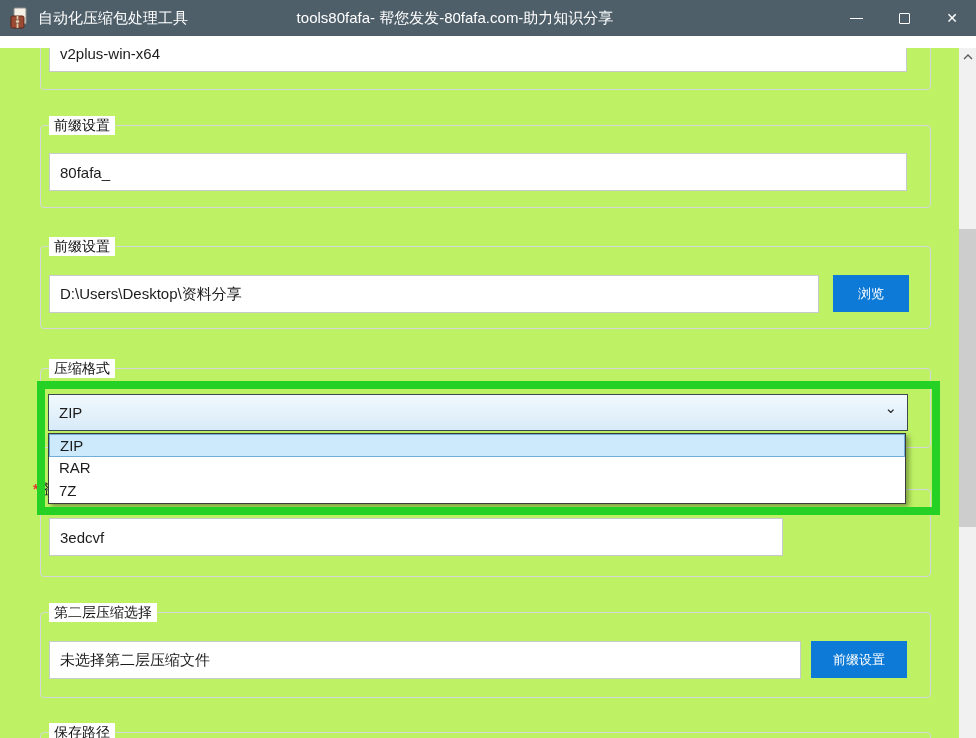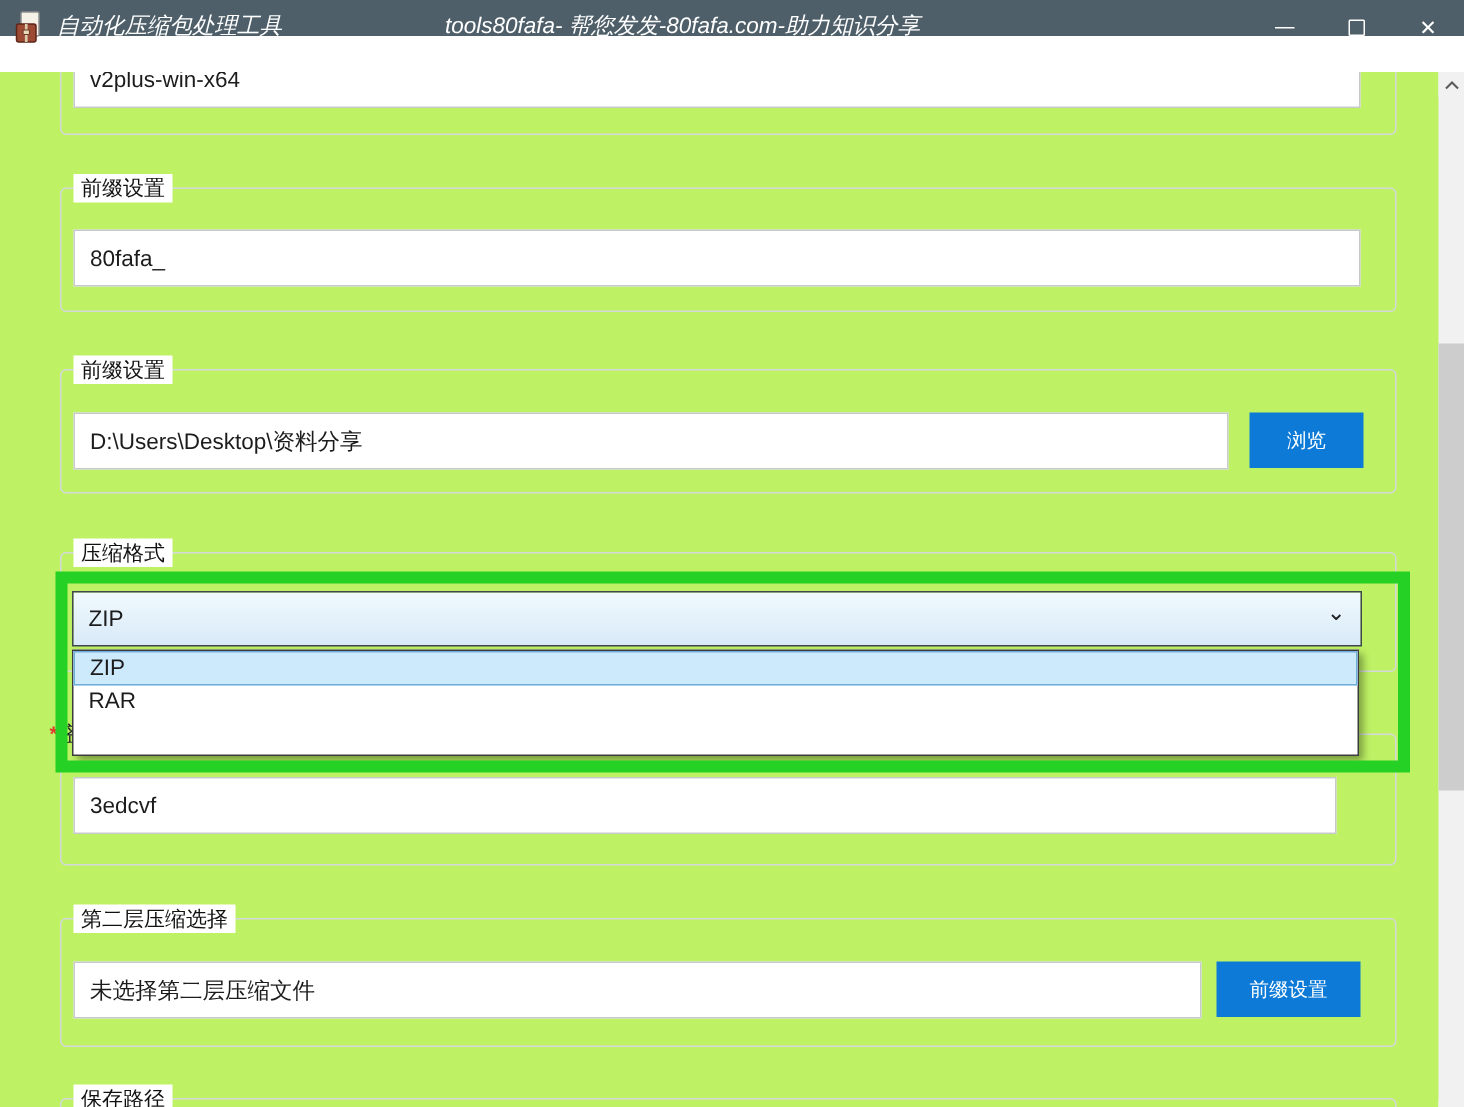--- a/index.html
+++ b/index.html
@@ -6,22 +6,22 @@
   html,body { width:976px; height:738px; }
   body {
     font-family:"Liberation Sans","DejaVu Sans",sans-serif;
     background:#ffffff; overflow:hidden; position:relative;
     -webkit-font-smoothing:antialiased;
   }
   .window { position:absolute; inset:0; background:#fff; }
 
   
   .titlebar {
-    position:absolute; left:0; top:0; width:976px; height:24px;
-    background:#4e5f6a; color:#fff; z-index:100;font-style:italic;
+    position:absolute; left:0; top:0; width:976px; height:36px;
+    background:#4e5f6a; color:#fff; z-index:100;
   }
   .app-icon { position:absolute; left:8px; top:7px; width:22px; height:22px; }
   .app-title {
     position:absolute; left:38px; top:0; height:36px; line-height:36px;
     font-size:15px; color:#fff; white-space:nowrap;
   }
   .center-title {
     position:absolute; left:455px; top:0; height:36px; line-height:36px;
     transform:translateX(-50%); font-size:15px; color:#fff; white-space:nowrap;
   }
@@ -65,21 +65,21 @@
   #grp-prefix .tinput { left:8px; top:27px; width:858px; height:38px; }
 
   #grp-path { left:40px; top:198px; width:891px; height:83px; }
   #grp-path .tinput { left:8px; top:28px; width:770px; height:38px; }
   #grp-path .blue-btn { left:792px; top:28px; width:76px; height:37px; }
 
   #grp-format { left:40px; top:320px; width:891px; height:80px; }
 
   #grp-password { left:40px; top:441px; width:891px; height:88px; z-index:1; }
   #grp-password .legend { left:-10px; padding:0 2px; background:transparent; }
-  #grp-password .tinput { left:8px; top:28px; width:842px; height:38px; }
+  #grp-password .tinput { left:8px; top:28px; width:734px; height:38px; }
   .req-star { color:#e03a2f; font-size:14px; font-weight:bold; margin-right:1px; }
   .obscured-char { font-size:14px; color:#222; }
 
   #grp-second { left:40px; top:564px; width:891px; height:86px; }
   #grp-second .tinput { left:8px; top:28px; width:752px; height:38px; }
   #grp-second .blue-btn { left:770px; top:28px; width:96px; height:37px; }
 
   #grp-progress { left:40px; top:684px; width:891px; height:60px; }
   .progress-track {
     position:absolute; left:8px; top:12px; width:858px; height:30px;
@@ -200,20 +200,21 @@
     </div>
 
     <div class="combo">
       <span class="combo-value">ZIP</span>
       <span class="combo-chevron">⌄</span>
     </div>
 
     <div class="dropdown">
       <div class="dd-item selected">ZIP</div>
       <div class="dd-item">RAR</div>
+      <div class="dd-item">7Z</div>
     </div>
 
     <div class="highlight-rect"></div>
 
     <div class="scrollbar">
       <div class="sb-btn sb-up">
         <svg width="10" height="6" viewBox="0 0 10 6">
             <path d="M1 5 L5 1 L9 5" stroke="#5a5a5a" stroke-width="1.4" fill="none"></path>
           </svg>
       </div>

